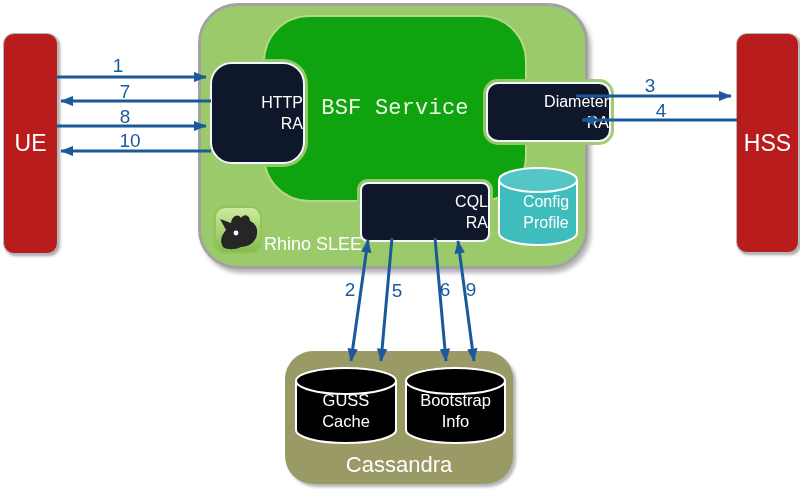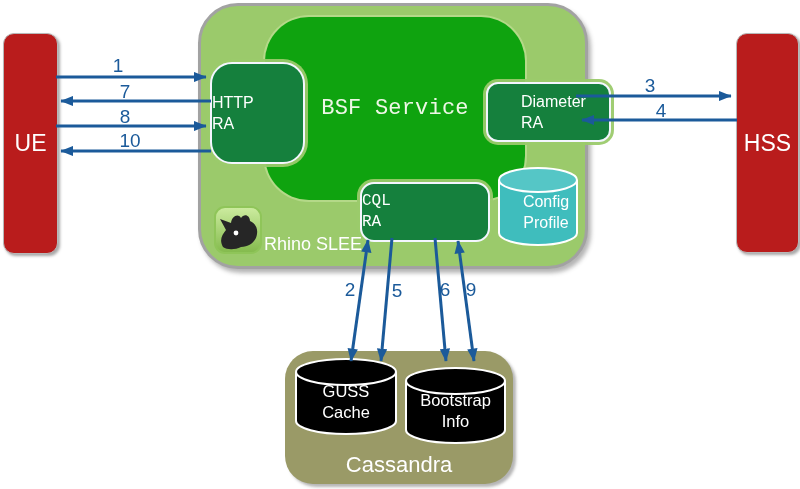--- a/index.html
+++ b/index.html
@@ -18,28 +18,28 @@
   
   .bsf{
     left:265px;top:17px;width:260px;height:183px;
     background:#0fa30f;border-radius:44px;
     display:flex;align-items:center;justify-content:center;
     box-shadow:0 0 0 2px rgba(200,230,160,.55);
   }
   .bsf-label{color:#eef7e6;font-size:22px;letter-spacing:.2px;font-family:Liberation Mono, monospace;}
   
   .ra{
-    background:#15803d;border:2px solid #f4f6ff;
+    background:#0f172a;border:2px solid #f4f6ff;
     box-shadow:0 0 0 3px rgba(155,202,107,.95);
-    color:#fff;display:flex;flex-direction:column;align-items:flex-start;justify-content:center;
+    color:#fff;display:flex;flex-direction:column;align-items:flex-end;justify-content:center;
     line-height:21px;font-size:16px;text-align:center;
   }
   .http-ra{left:210px;top:62px;width:91px;height:98px;border-radius:22px;}
   .diameter-ra{left:486px;top:82px;width:88px;height:56px;border-radius:12px;padding-left:33px;}
-  .cql-ra{left:360px;top:182px;width:126px;height:56px;border-radius:14px;font-family:Liberation Mono, monospace;}
+  .cql-ra{left:360px;top:182px;width:126px;height:56px;border-radius:8px;}
   
   .node{
     background:#b91c1c;border:1px solid #b8b8b8;border-radius:11px;
     box-shadow:2px 2px 3px rgba(0,0,0,.35);
     display:flex;align-items:center;justify-content:center;color:#fff;font-size:23px;
   }
   .ue{left:3px;top:33px;width:53px;height:219px;}
   .hss{left:736px;top:33px;width:61px;height:218px;}
   
   .cassandra{
@@ -122,21 +122,21 @@
   <div class="abs node ue">
     <span>UE</span>
   </div>
   <div class="abs node hss">
     <span>HSS</span>
   </div>
 
   <div class="abs cassandra"></div>
   <div class="abs cassandra-label">Cassandra</div>
 
-  <div class="cyl" style="left:295px;top:358px;width:102px;height:78px;">
+  <div class="cyl" style="left:295px;top:367px;width:102px;height:78px;">
     <svg width="102" height="78" viewBox="0 0 102 78">
       <path d="M1 14 L1 63 A 50 13 0 0 0 101 63 L101 14" fill="#000000" stroke="#ffffff" stroke-width="2"></path>
       <ellipse cx="51" cy="14" rx="50" ry="13" fill="#000000" stroke="#ffffff" stroke-width="2"></ellipse>
     </svg>
     <div class="txt">
       <span>GUSS</span>
       <span>Cache</span>
     </div>
   </div>
 

